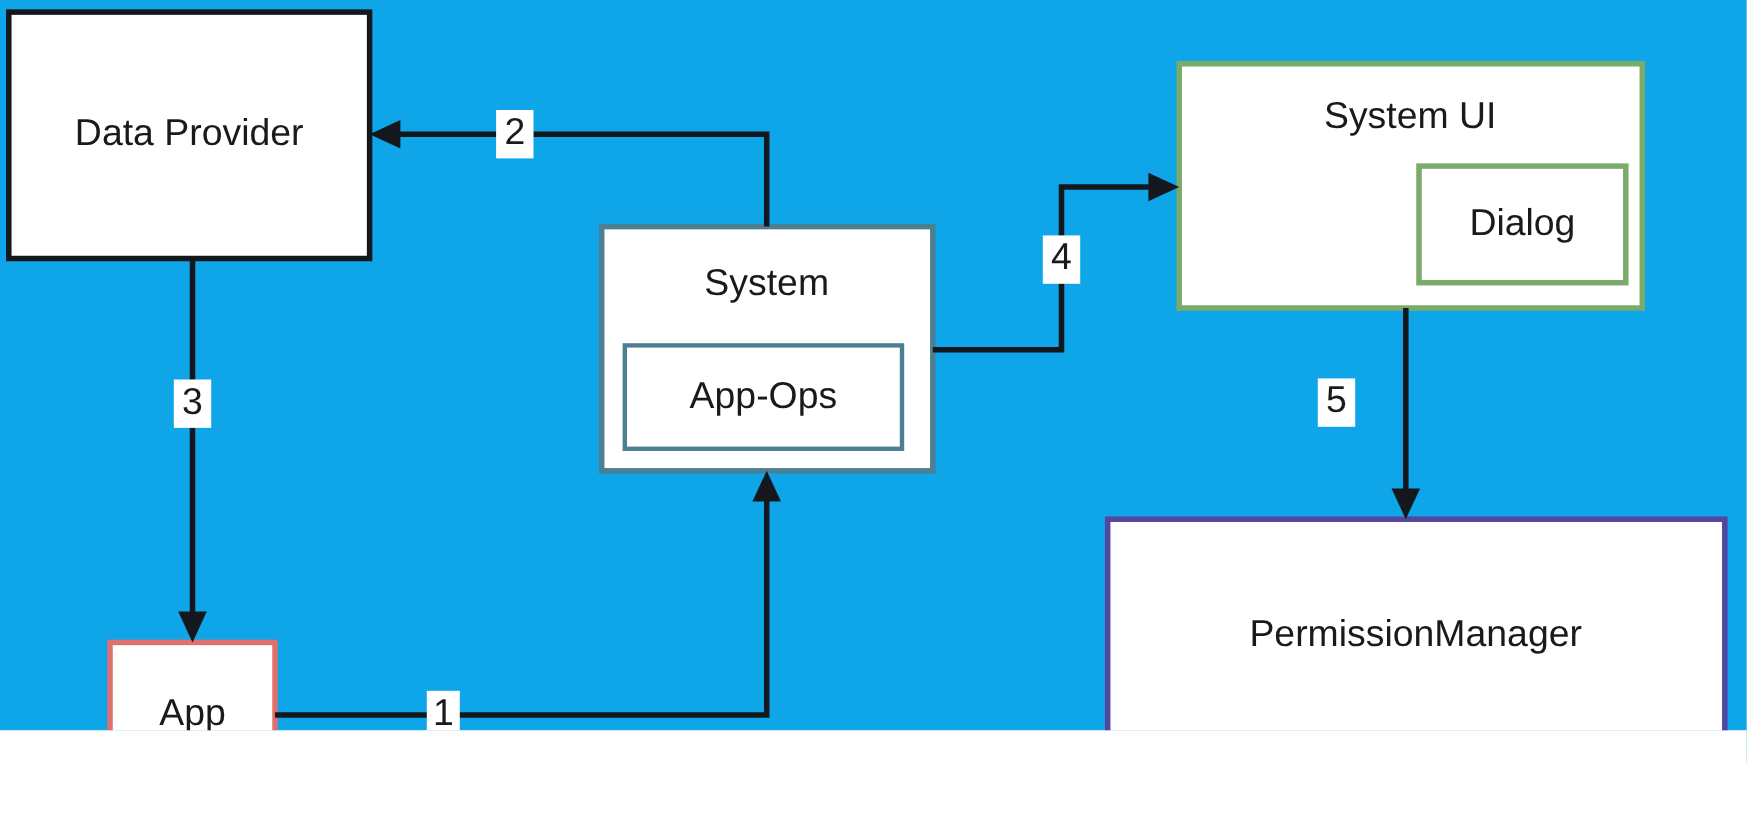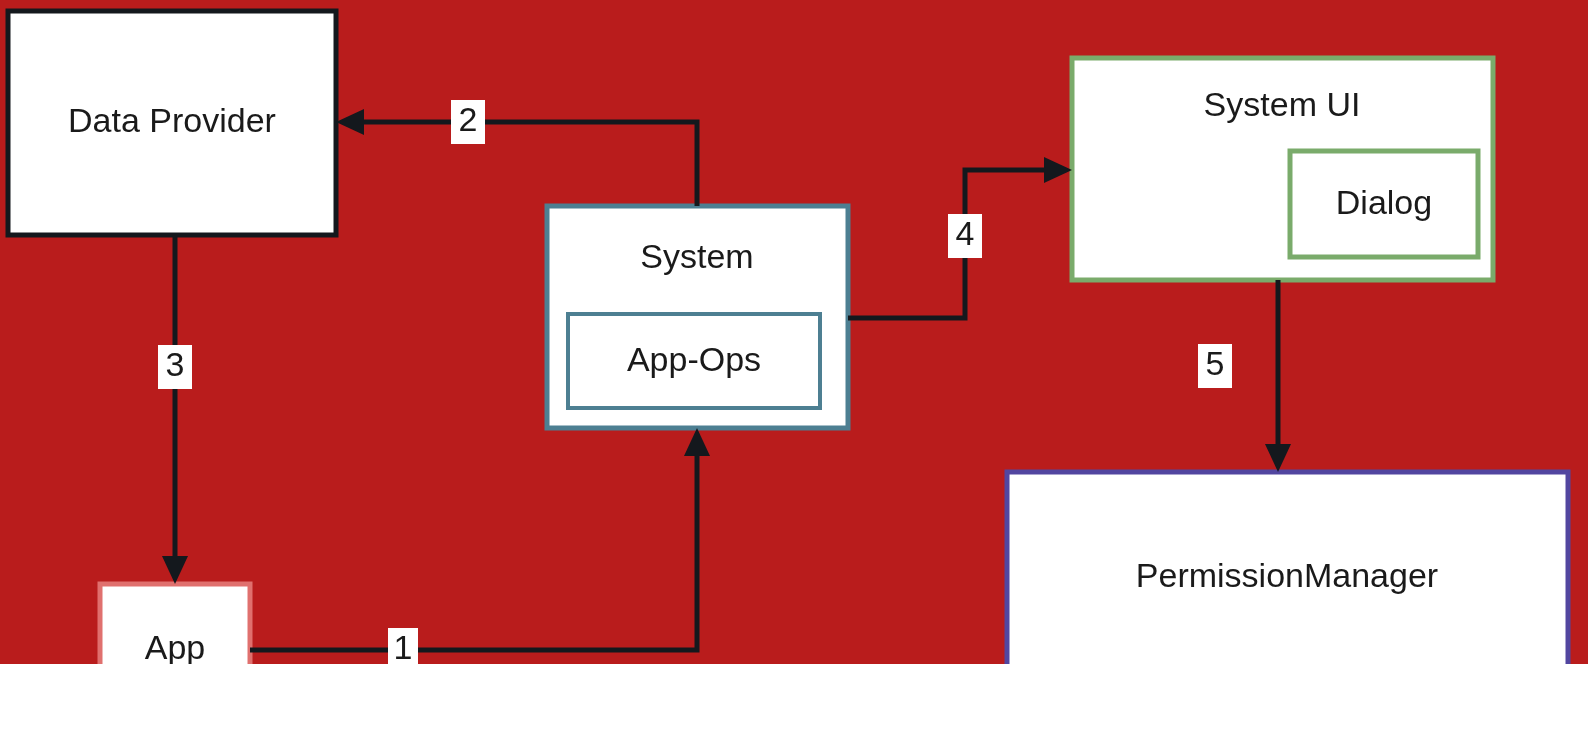--- a/index.html
+++ b/index.html
@@ -7,21 +7,21 @@
     padding: 0;
     background: #ffffff;
   }
   body {
     font-family: "Liberation Sans", sans-serif;
   }
   #canvas {
     position: relative;
     width: 1588px;
     height: 664px;
-    background: #b91c1c;
+    background: #0ea5e9;
     overflow: hidden;
   }
   #diagram-svg {
     position: absolute;
     left: 0;
     top: 0;
     width: 1588px;
     height: 740px;
   }
   .node-label {

